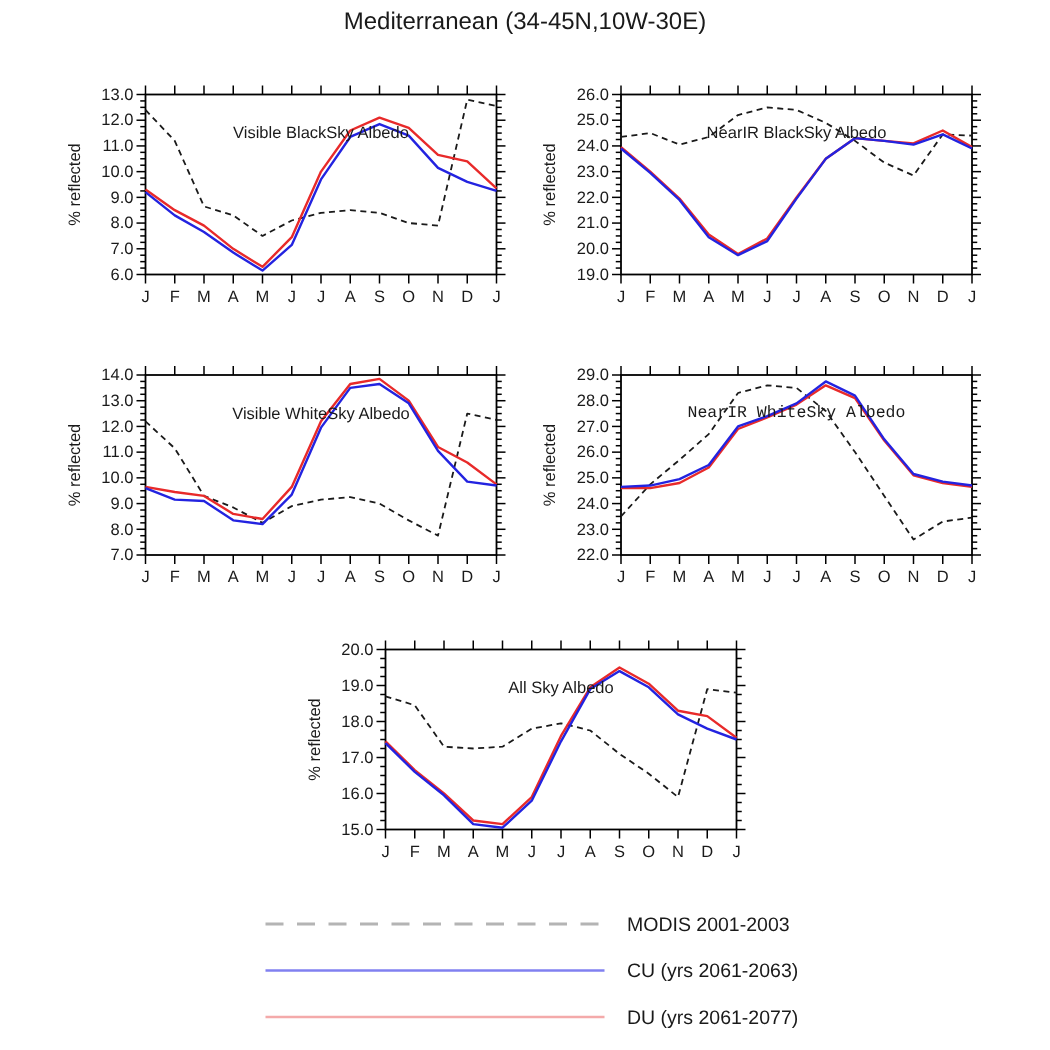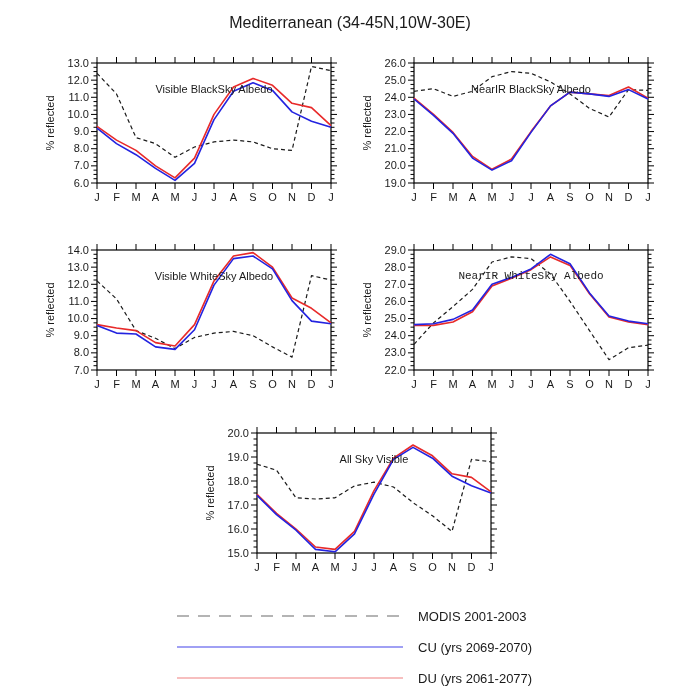--- a/index.html
+++ b/index.html
@@ -1,21 +1,21 @@
 <!DOCTYPE html>
 <html><head>
 <meta charset="utf-8">
 <style>
   html,body{margin:0;padding:0;background:#ffffff;}
   #figure{
     position:relative;width:700px;height:700px;background:#ffffff;overflow:hidden;
     font-family:"Liberation Sans", sans-serif;color:#000;
   }
   #main-title{
-    position:absolute;left:0;top:14px;width:700px;text-align:center;
+    position:absolute;left:0;top:6px;width:700px;text-align:center;
     font-size:16px;color:#1a1a1a;
   }
   .chart-title{
     position:absolute;text-align:center;font-size:11px;color:#1a1a1a;white-space:nowrap;margin-top:37px;
   }
   .y-axis-label{
     position:absolute;font-size:11px;color:#1a1a1a;white-space:nowrap;
     transform:translate(-50%,-50%) rotate(-90deg);
   }
   #plots{position:absolute;left:0;top:0;}
@@ -559,38 +559,38 @@
       <line x1="491" y1="439" x2="494.5" y2="439" stroke="#000000" stroke-width="1"></line>
       <polyline points="257.0,464.2 276.5,470.2 296.0,497.8 315.5,499.0 335.0,497.8 354.5,485.8 374.0,482.2 393.5,487.0 413.0,502.6 432.5,515.8 452.0,531.4 471.5,459.4 491.0,461.8" fill="none" stroke="#1a1a1a" stroke-width="1.2" stroke-linejoin="round" stroke-dasharray="4 3"></polyline>
       <polyline points="257.0,494.2 276.5,513.4 296.0,529.0 315.5,547.0 335.0,549.4 354.5,531.4 374.0,490.6 393.5,458.2 413.0,445.0 432.5,455.8 452.0,473.8 471.5,477.4 491.0,491.8" fill="none" stroke="#e82a2a" stroke-width="1.6" stroke-linejoin="round"></polyline>
       <polyline points="257.0,495.4 276.5,514.6 296.0,530.2 315.5,549.4 335.0,551.8 354.5,533.8 374.0,494.2 393.5,459.4 413.0,447.4 432.5,458.2 452.0,476.2 471.5,485.8 491.0,493.0" fill="none" stroke="#2323e0" stroke-width="1.6" stroke-linejoin="round"></polyline>
     </svg>
 
   <div class="chart-title" style="left:97px;top:46px;width:234px;">Visible BlackSky Albedo</div>
   <div class="chart-title" style="left:97px;top:233px;width:234px;">Visible WhiteSky Albedo</div>
   <div class="chart-title" style="left:414px;top:46px;width:234px;">NearIR BlackSky Albedo</div>
   <div class="chart-title" style="left:414px;top:233px;width:234px;font-family:Liberation Mono, monospace;">NearIR WhiteSky Albedo</div>
-  <div class="chart-title" style="left:257px;top:416px;width:234px;">All Sky Visible</div>
+  <div class="chart-title" style="left:257px;top:416px;width:234px;">All Sky Albedo</div>
 
   <div class="y-axis-label" style="left:50px;top:123px;">% reflected</div>
   <div class="y-axis-label" style="left:367px;top:123px;">% reflected</div>
   <div class="y-axis-label" style="left:50px;top:310px;">% reflected</div>
   <div class="y-axis-label" style="left:367px;top:310px;">% reflected</div>
   <div class="y-axis-label" style="left:210px;top:493px;">% reflected</div>
 
   <div id="legend">
     <svg style="top:608px;" width="226" height="16">
       <line x1="0" y1="8" x2="226" y2="8" stroke-width="2" stroke-dasharray="12 9" stroke="#b4b4b4"></line>
     </svg>
     <div class="legend-label" style="top:616px;">MODIS 2001-2003</div>
 
     <svg style="top:639px;" width="226" height="16">
       <line x1="0" y1="8" x2="226" y2="8" stroke-width="1.6" stroke="#8080f0"></line>
     </svg>
-    <div class="legend-label" style="top:647px;">CU (yrs 2069-2070)</div>
+    <div class="legend-label" style="top:647px;">CU (yrs 2061-2063)</div>
 
     <svg style="top:670px;" width="226" height="16">
       <line x1="0" y1="8" x2="226" y2="8" stroke-width="1.6" stroke="#f4aaaa"></line>
     </svg>
     <div class="legend-label" style="top:678px;">DU (yrs 2061-2077)</div>
   </div>
 
 </div>
 
 </body></html>

